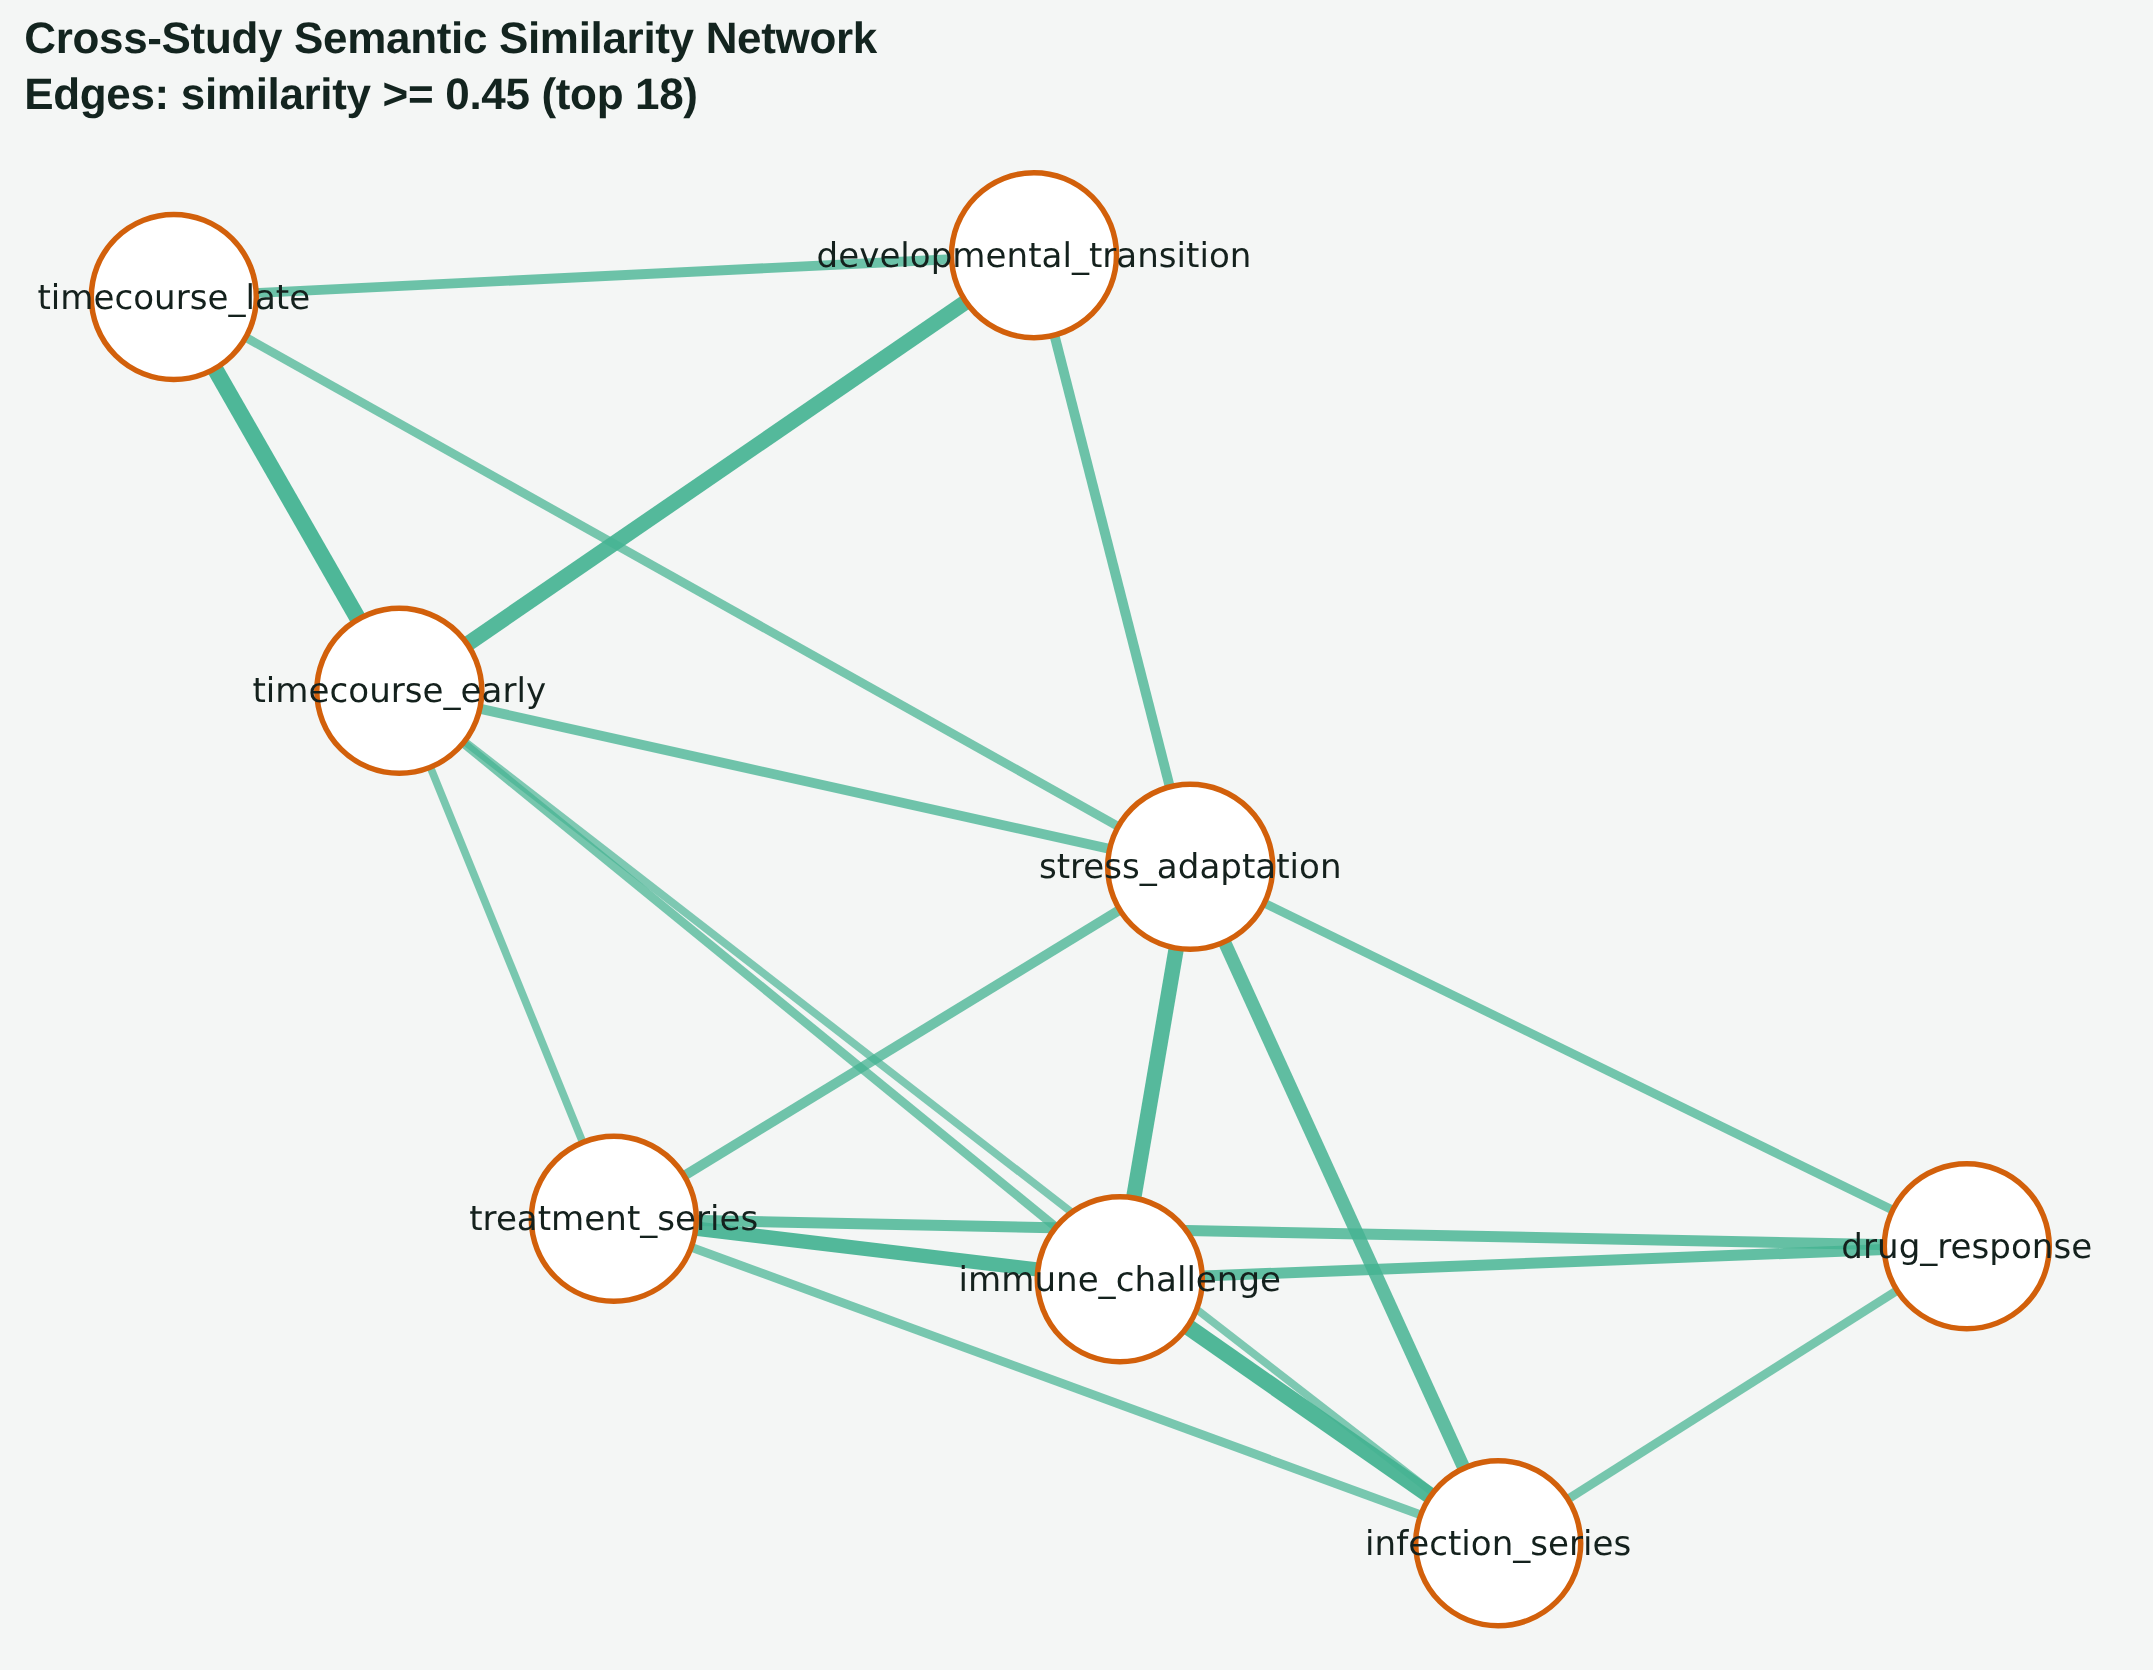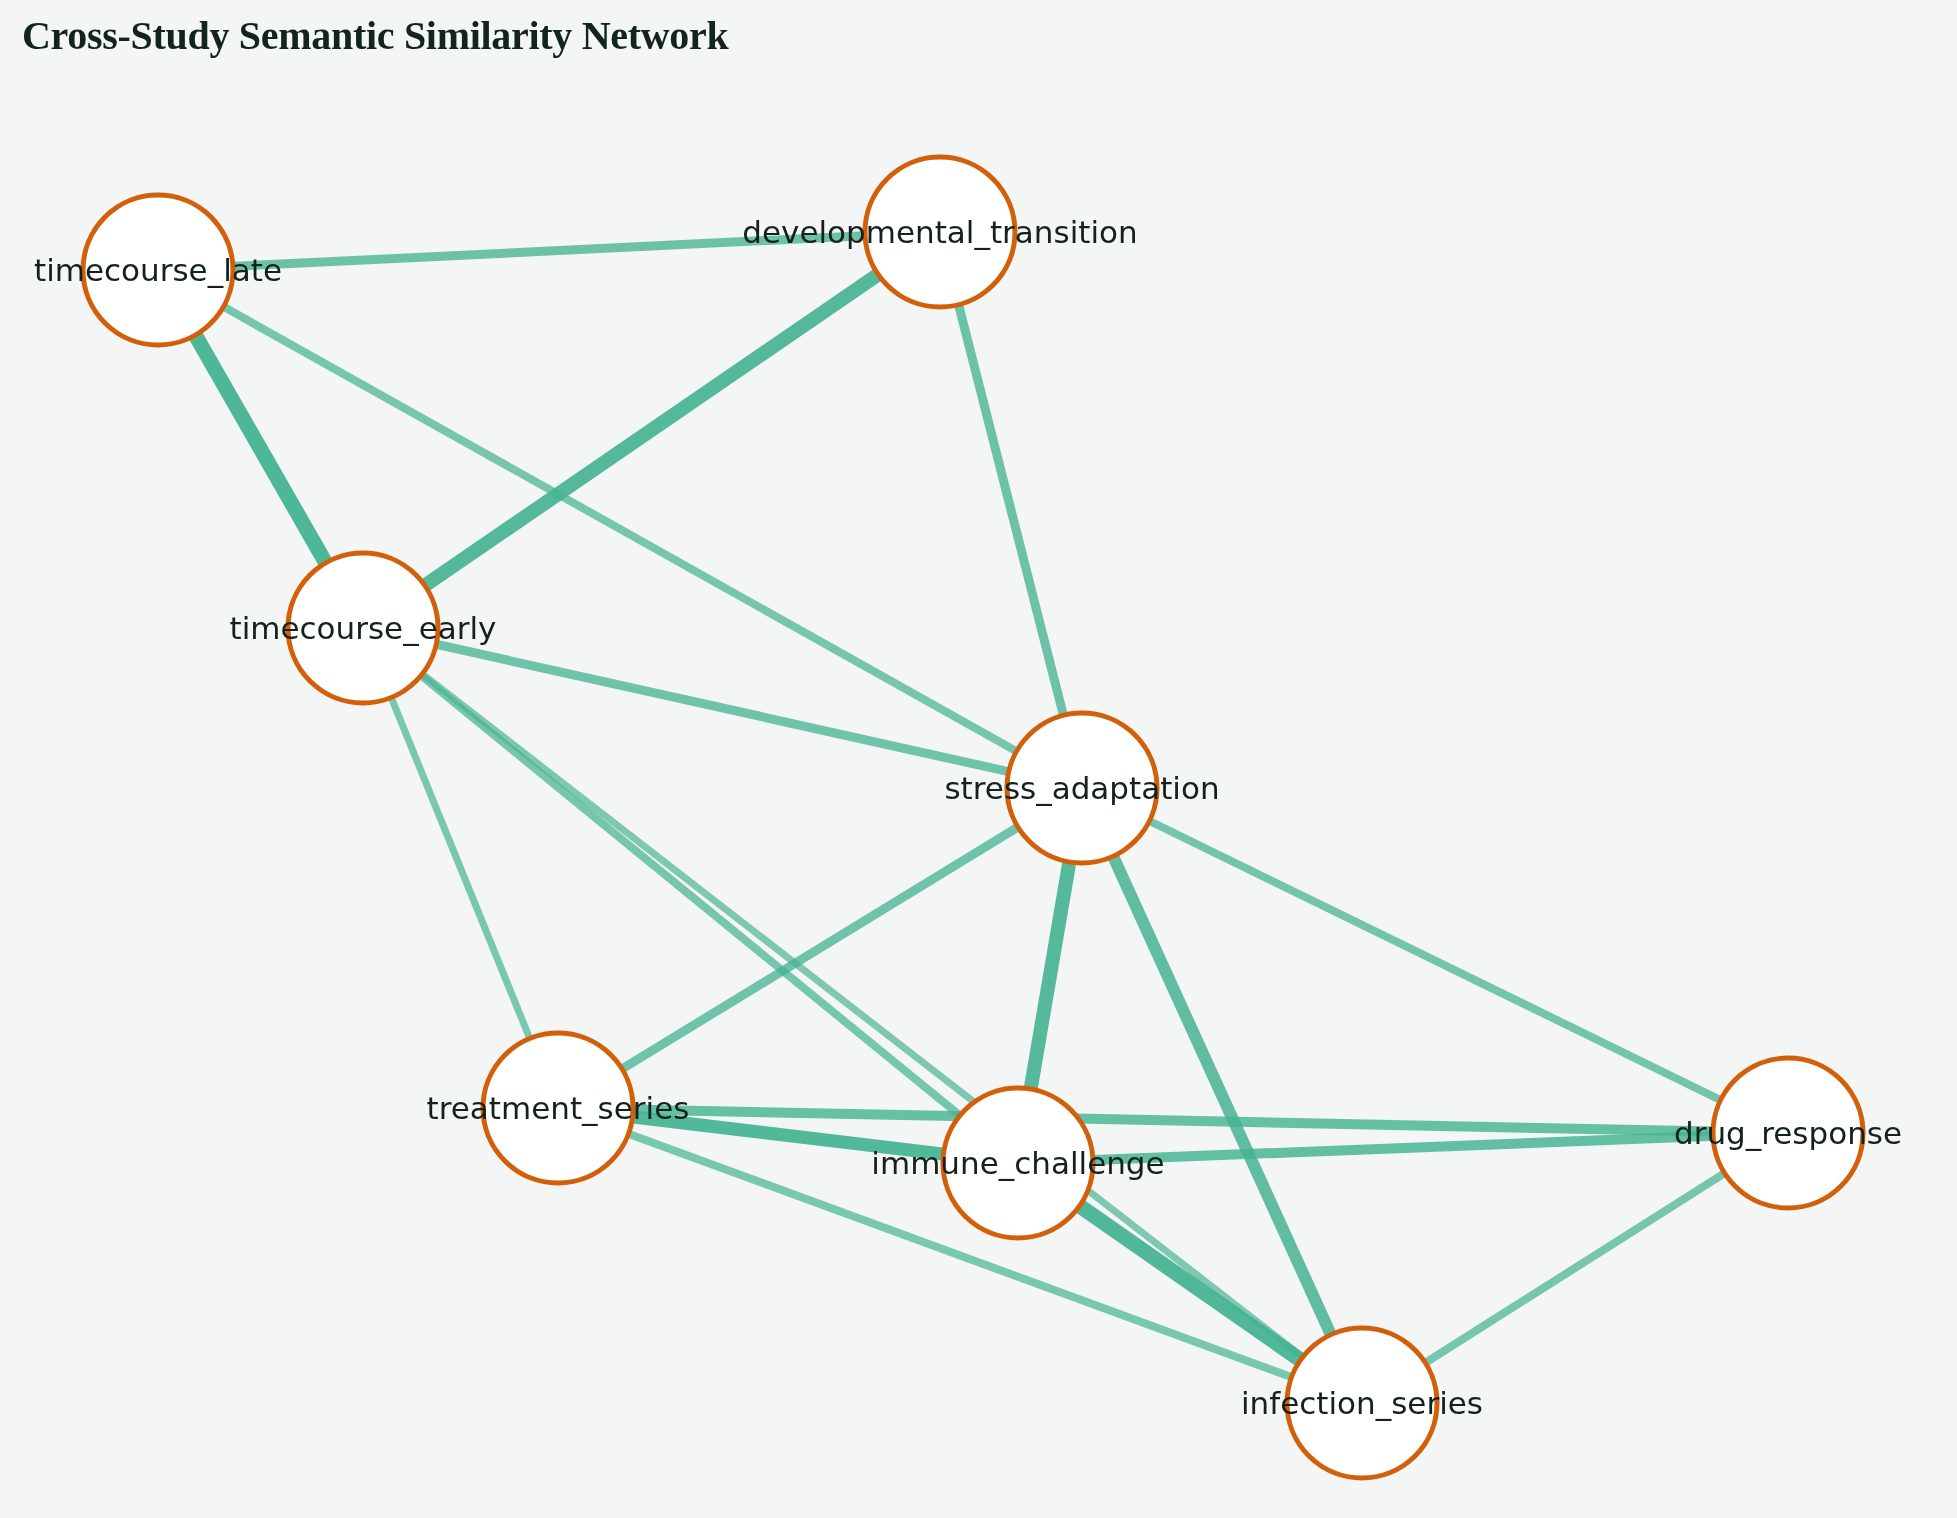--- a/index.html
+++ b/index.html
@@ -19,21 +19,21 @@
     height: 1518px;
     background: #f4f6f5;
   }
   #title-block {
     position: absolute;
     left: 22px;
     top: 10px;
     z-index: 5;
   }
   #title-block .title-line {
-    font-family: Liberation Serif, serif;
+    font-family: Liberation Sans, sans-serif;
     font-weight: bold;
     font-size: 40px;
     line-height: 1.28;
     color: #13241f;
     white-space: pre;
     letter-spacing: -0.3px;
   }
   #net-svg {
     position: absolute;
     left: 0;
@@ -57,20 +57,21 @@
     text-anchor: middle;
   }
 </style>
 </head>
 <body>
 
 <div id="stage">
 
   <div id="title-block">
     <div class="title-line">Cross-Study Semantic Similarity Network</div>
+    <div class="title-line">Edges: similarity &gt;= 0.45 (top 18)</div>
   </div>
 
   <svg id="net-svg" viewBox="0 0 1957 1518">
     <g id="edge-layer">
         <line x1="158" y1="270" x2="940" y2="232" stroke="#45b392" stroke-width="9" stroke-opacity="0.78" class="edge-line"></line>
         <line x1="158" y1="270" x2="363" y2="628" stroke="#45b392" stroke-width="15" stroke-opacity="0.95" class="edge-line"></line>
         <line x1="158" y1="270" x2="1082" y2="788" stroke="#45b392" stroke-width="8" stroke-opacity="0.72" class="edge-line"></line>
         <line x1="940" y1="232" x2="363" y2="628" stroke="#45b392" stroke-width="14" stroke-opacity="0.92" class="edge-line"></line>
         <line x1="940" y1="232" x2="1082" y2="788" stroke="#45b392" stroke-width="9" stroke-opacity="0.78" class="edge-line"></line>
         <line x1="363" y1="628" x2="1082" y2="788" stroke="#45b392" stroke-width="9" stroke-opacity="0.76" class="edge-line"></line>

